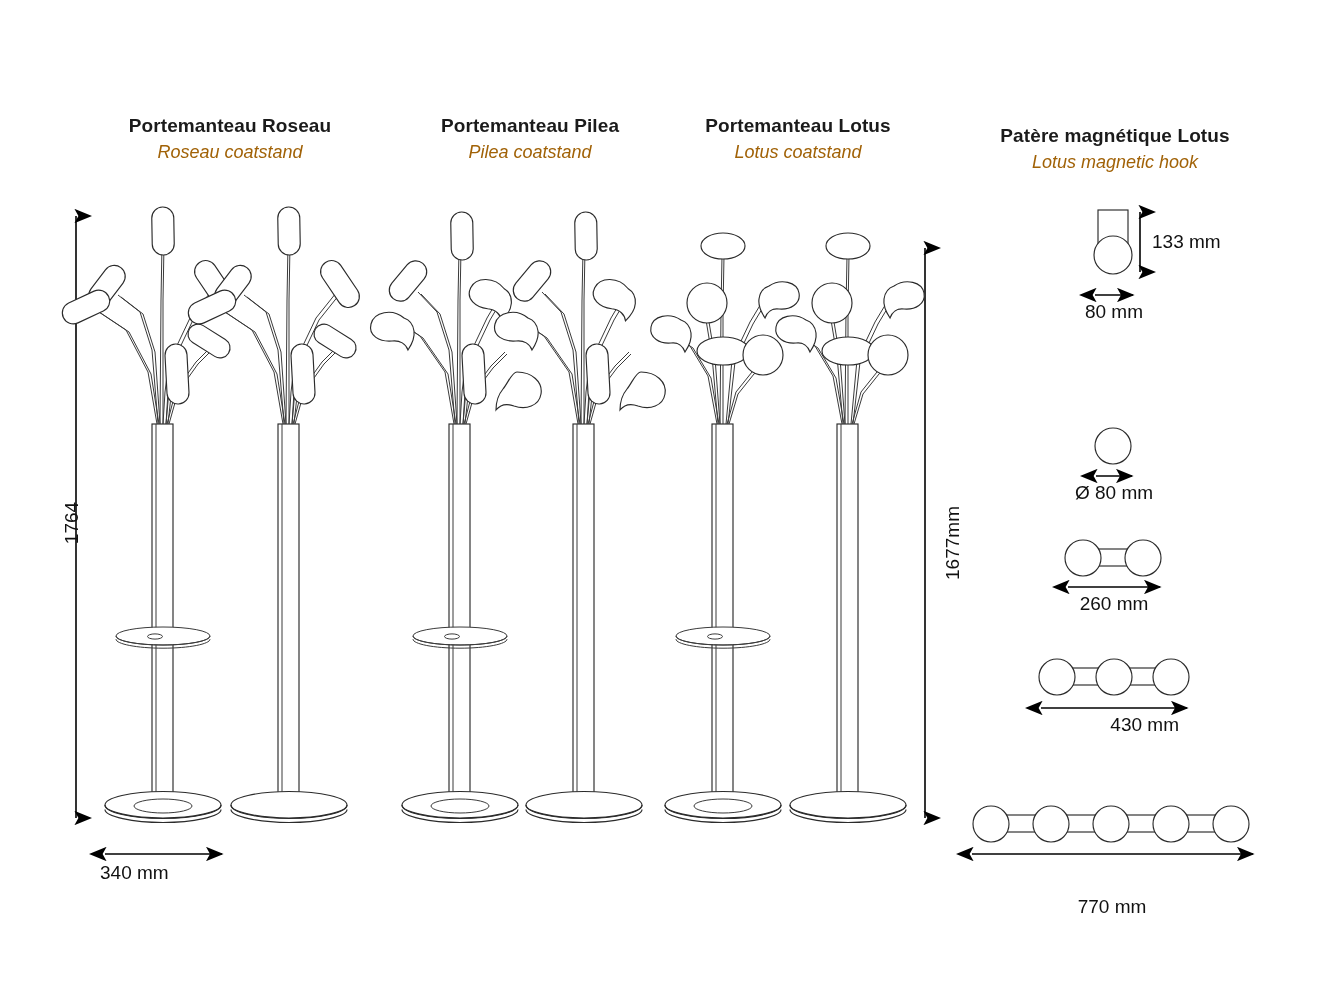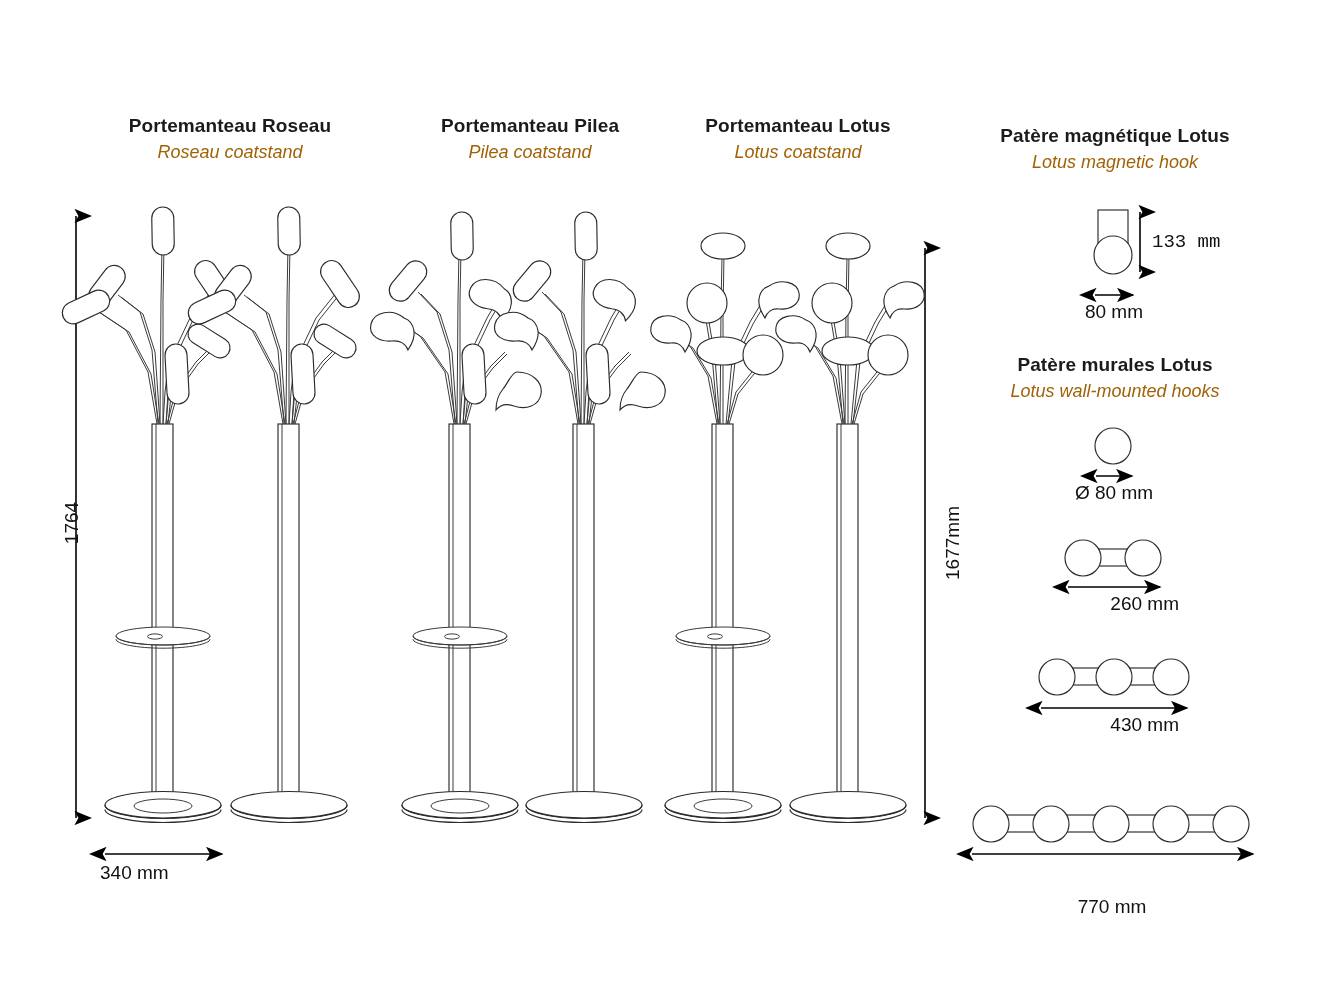--- a/index.html
+++ b/index.html
@@ -74,24 +74,20 @@
   <div class="hdr" style="left:648px; top:113px; width:300px;">
     <div class="fr">Portemanteau Lotus</div>
     <div class="en">Lotus coatstand</div>
   </div>
 
   <div class="hdr" style="left:965px; top:113px; width:300px;margin-top:10px;">
     <div class="fr">Patère  magnétique Lotus</div>
     <div class="en">Lotus magnetic hook</div>
   </div>
 
-  <div class="hdr" style="left:965px; top:352px; width:300px;">
-    <div class="fr">Patère  murales Lotus</div>
-    <div class="en">Lotus wall-mounted hooks</div>
-  </div>
 
   <svg width="1329" height="997" viewBox="0 0 1329 997" style="position:absolute; left:0; top:0;">
     <defs>
       <marker id="arrUp" markerWidth="9" markerHeight="11" refX="4.5" refY="10" orient="auto">
         <path d="M4.5 0 L9 11 L4.5 8.5 L0 11 Z" fill="#000"></path>
       </marker>
       <marker id="arrDn" markerWidth="9" markerHeight="11" refX="4.5" refY="10" orient="auto">
         <path d="M4.5 0 L9 11 L4.5 8.5 L0 11 Z" fill="#000"></path>
       </marker>
       <marker id="arrL" markerWidth="11" markerHeight="9" refX="10" refY="4.5" orient="auto">
@@ -383,25 +379,25 @@
       <line class="dim" x1="972" y1="854" x2="1253" y2="854" marker-start="url(#arrL)" marker-end="url(#arrR)"></line>
     </g>
   </svg>
 
   <div class="dimlabel vert" style="left:42px; top:512px; width:60px; text-align:center;">1764</div>
 
   <div class="dimlabel vert" style="left:912px; top:532px; width:82px; text-align:center;">1677mm</div>
 
   <div class="dimlabel" style="left:100px; top:862px; width:130px; text-align:left;">340 mm</div>
 
-  <div class="dimlabel" style="left:1152px; top:231px;font-family:Liberation Mono, monospace;">133 mm</div>
+  <div class="dimlabel" style="left:1152px; top:231px;">133 mm</div>
 
   <div class="dimlabel" style="left:1054px; top:301px; width:120px; text-align:center;">80 mm</div>
 
   <div class="dimlabel" style="left:1044px; top:482px; width:140px; text-align:center;">Ø 80 mm</div>
 
-  <div class="dimlabel" style="left:1049px; top:593px; width:130px; text-align:right;">260 mm</div>
+  <div class="dimlabel" style="left:1049px; top:593px; width:130px; text-align:center;">260 mm</div>
 
   <div class="dimlabel" style="left:1049px; top:714px; width:130px; text-align:right;">430 mm</div>
 
   <div class="dimlabel" style="left:1047px; top:896px; width:130px; text-align:center;">770 mm</div>
 
 </div>
 
 </body></html>

